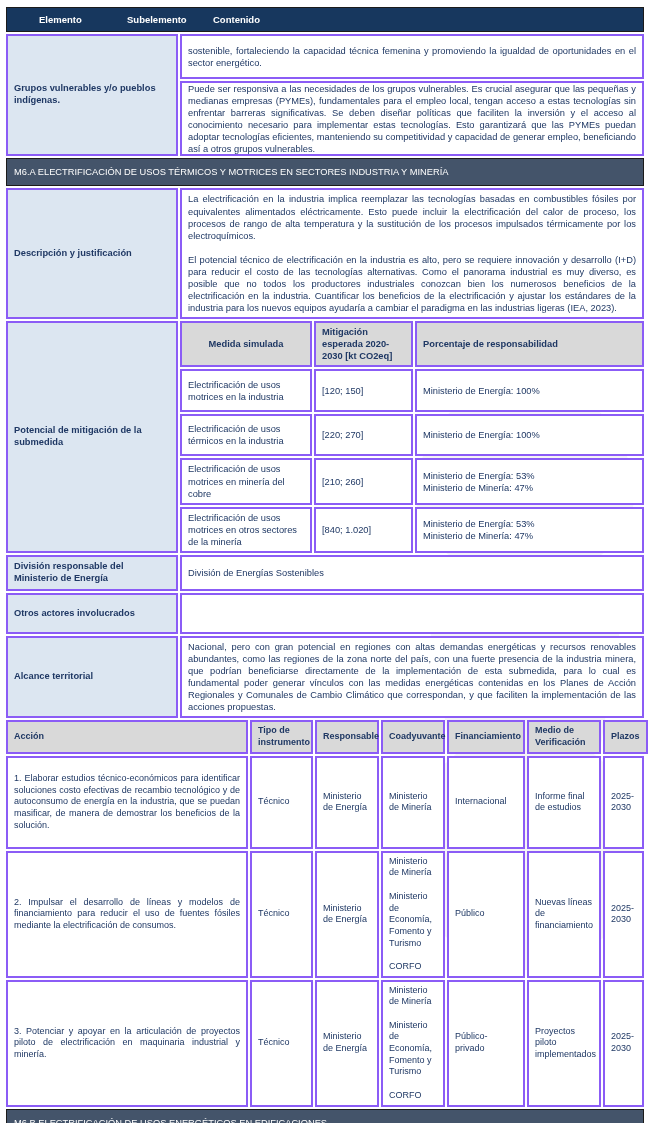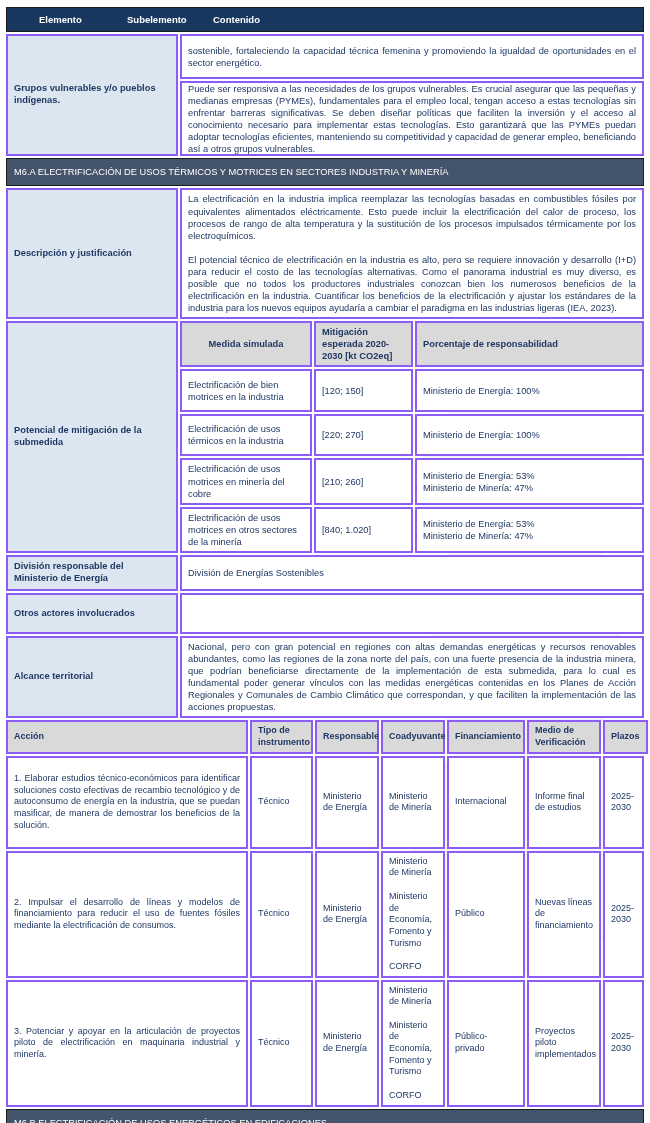--- a/index.html
+++ b/index.html
@@ -114,21 +114,21 @@
           </div>
           <div class="cell gray pc2">
             <span class="txt" style="text-align:left;">Mitigación esperada 2020-2030 [kt CO2eq]</span>
           </div>
           <div class="cell gray pc3">
             <span class="txt" style="text-align:left;">Porcentaje de responsabilidad</span>
           </div>
         </div>
         <div class="inrow">
           <div class="cell pc1" style="min-height:43px;">
-            <span class="txt" style="text-align:left;">Electrificación de bien motrices en la industria</span>
+            <span class="txt" style="text-align:left;">Electrificación de usos motrices en la industria</span>
             </div>
           <div class="cell pc2">
             <span class="txt" style="text-align:left;">[120; 150]</span>
             </div>
           <div class="cell pc3">
             <span class="txt" style="text-align:left;">Ministerio de Energía: 100%</span>
             </div>
         </div>
         <div class="inrow">
           <div class="cell pc1" style="min-height:42px;">

